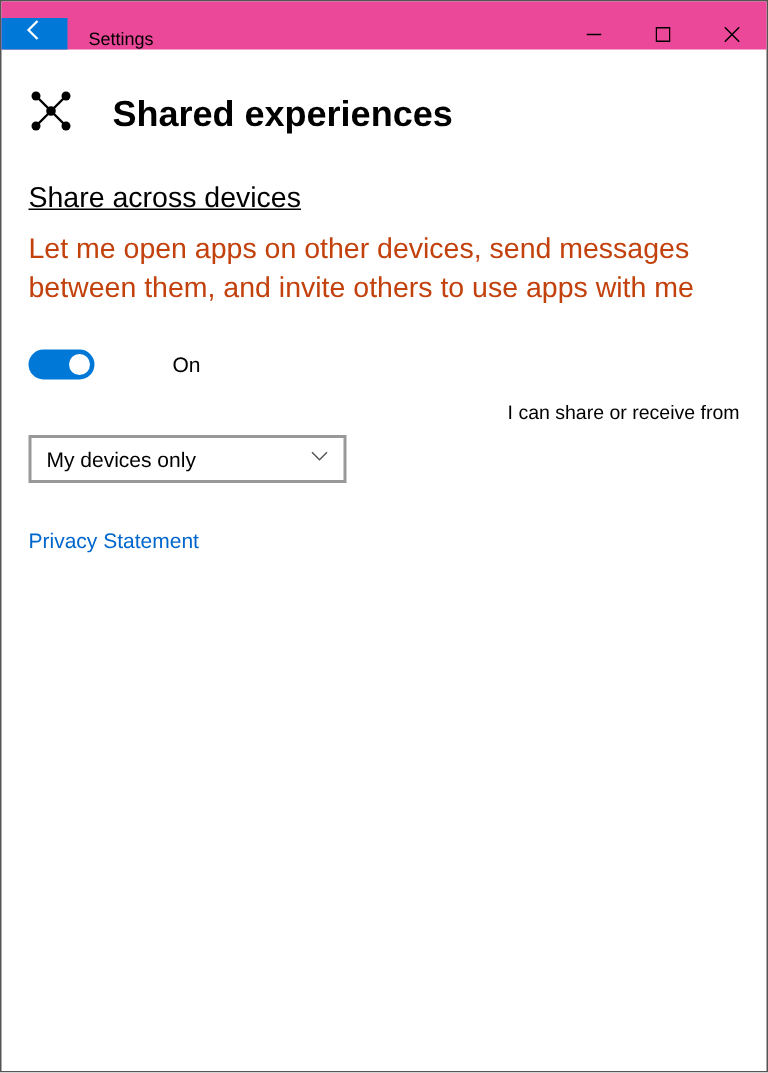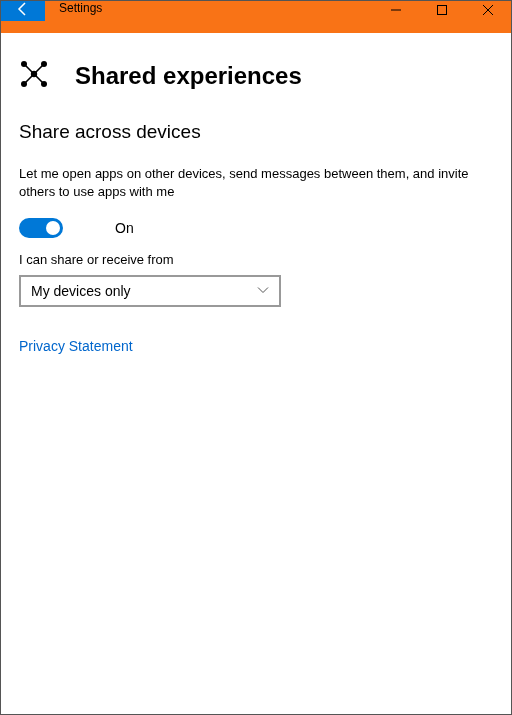--- a/index.html
+++ b/index.html
@@ -14,22 +14,22 @@
       width: 512px;
       height: 715px;
       border: 1px solid #555;
       background: #fff;
       display: flex;
       flex-direction: column;
     }
     .titlebar {
       height: 32px;
       display: flex;
-      align-items: flex-start;
-      background: #f97316;
+      align-items: flex-end;
+      background: #ec4899;
     }
     .back-btn {
       width: 44px;
       background: #0078d7;
       display: flex;
       align-items: center;
       justify-content: center;
       cursor: pointer;
     }
     .back-btn svg { width: 16px; height: 16px; }
@@ -64,27 +64,28 @@
     .page-icon svg { width: 30px; height: 30px; }
     .page-title {
       font-size: 24px;
       font-weight: 600;
       color: #000;
     }
     .section-title {
       font-size: 19px;
       font-weight: 400;
       color: #000;
-      margin-bottom: 22px;
+      margin-bottom: 10px;
+      text-decoration: underline;
     }
     .section-desc {
-      font-size: 13px;
-      color: #000000;
+      font-size: 19px;
+      color: #c2410c;
       line-height: 1.35;
-      margin-bottom: 18px;
+      margin-bottom: 28px;
     }
     .toggle-row {
       display: flex;
       align-items: center;
       gap: 14px;
       margin-bottom: 14px;
     }
     .toggle {
       width: 44px;
       height: 20px;
@@ -104,23 +105,24 @@
     }
     .toggle-label {
       font-size: 14px;
       color: #000;
       margin-left: 38px;
     }
     .sub-label {
       font-size: 13px;
       color: #000;
       margin-bottom: 8px;
+      text-align: right;
     }
     .dropdown {
-      width: 262px;
+      width: 212px;
       height: 32px;
       border: 2px solid #999;
       background: #fff;
       display: flex;
       align-items: center;
       justify-content: space-between;
       padding: 0 10px;
       cursor: pointer;
       margin-bottom: 30px;
     }

